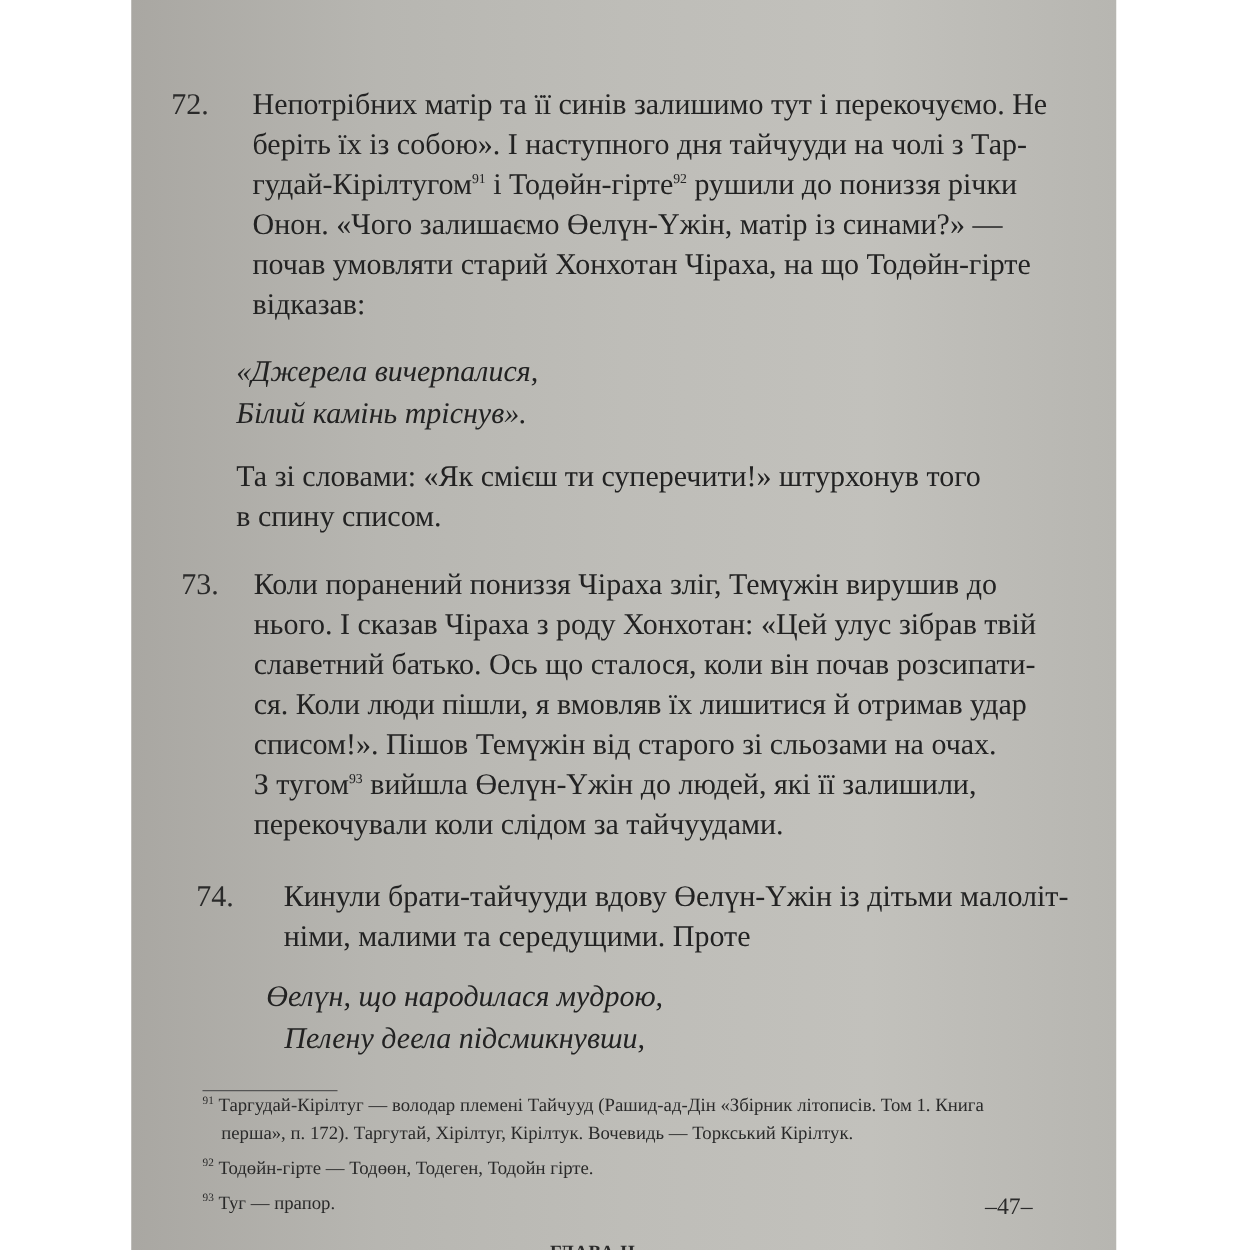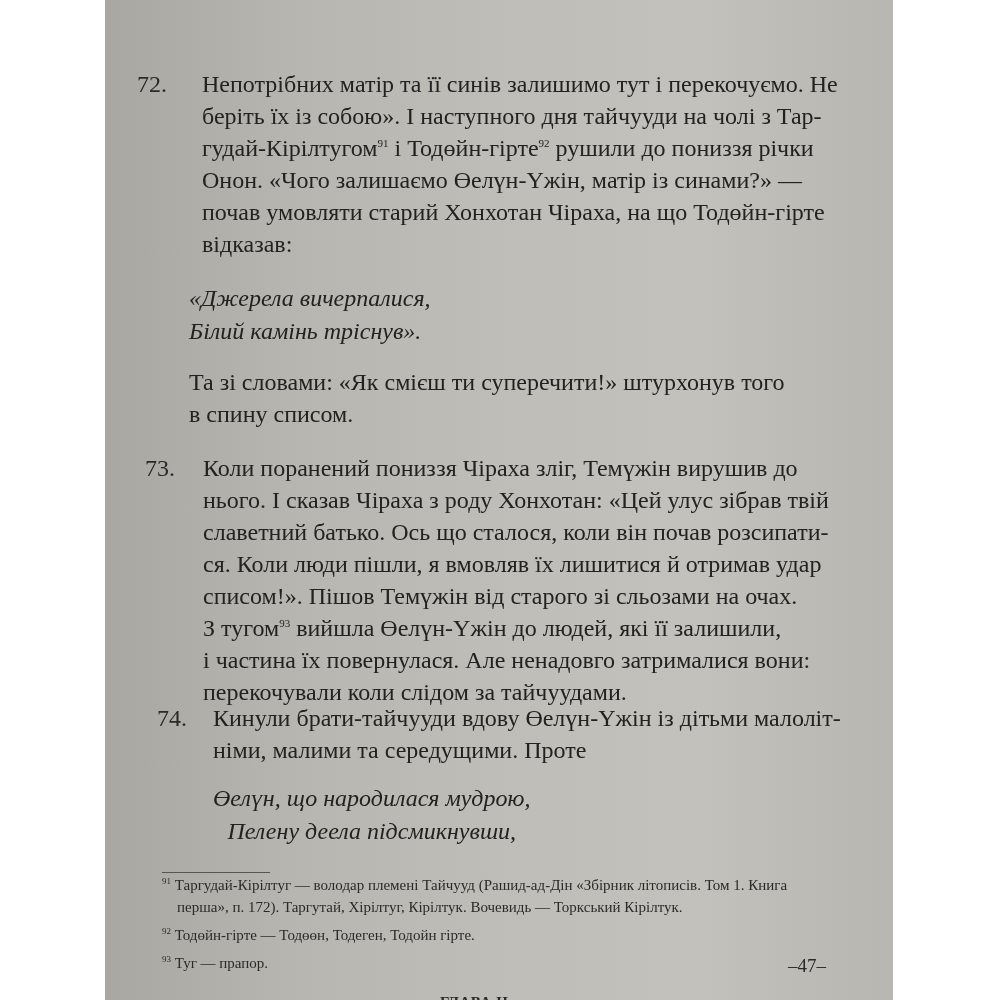--- a/index.html
+++ b/index.html
@@ -115,28 +115,27 @@
 
   <div>
     <span class="num" style="left:40px; top:452px;">73.</span>
     <div class="body-text" style="left:98px; top:452px; width:660px;">
       <span class="ln">Коли поранений пониззя Чіраха зліг, Темүжін вирушив до</span>
       <span class="ln">нього. І сказав Чіраха з роду Хонхотан: «Цей улус зібрав твій</span>
       <span class="ln">славетний батько. Ось що сталося, коли він почав розсипати-</span>
       <span class="ln">ся. Коли люди пішли, я вмовляв їх лишитися й отримав удар</span>
       <span class="ln">списом!». Пішов Темүжін від старого зі сльозами на очах.</span>
       <span class="ln"><span>З тугом</span><sup>93</sup><span> вийшла Өелүн-Үжін до людей, які її залишили,</span></span>
-      <span class="ln">і частина їх повернулася. Але ненадовго затрималися вони:</span>
       <span class="ln">перекочували коли слідом за тайчуудами.</span>
     </div>
   </div>
 
   <div>
     <span class="num" style="left:52px; top:702px;">74.</span>
-    <div class="body-text" style="left:108px; top:702px; width:650px;">
+    <div class="body-text" style="left:122px; top:702px; width:650px;">
       <span class="ln">Кинули брати-тайчууди вдову Өелүн-Үжін із дітьми малоліт-</span>
       <span class="ln">німи, малими та середущими. Проте</span>
     </div>
     <div class="verse" style="left:108px; top:782px;text-align:center;">
       <span class="ln">Өелүн, що народилася мудрою,</span>
       <span class="ln">Пелену деела підсмикнувши,</span>
     </div>
   </div>
 
   <div class="fn-rule"></div>

